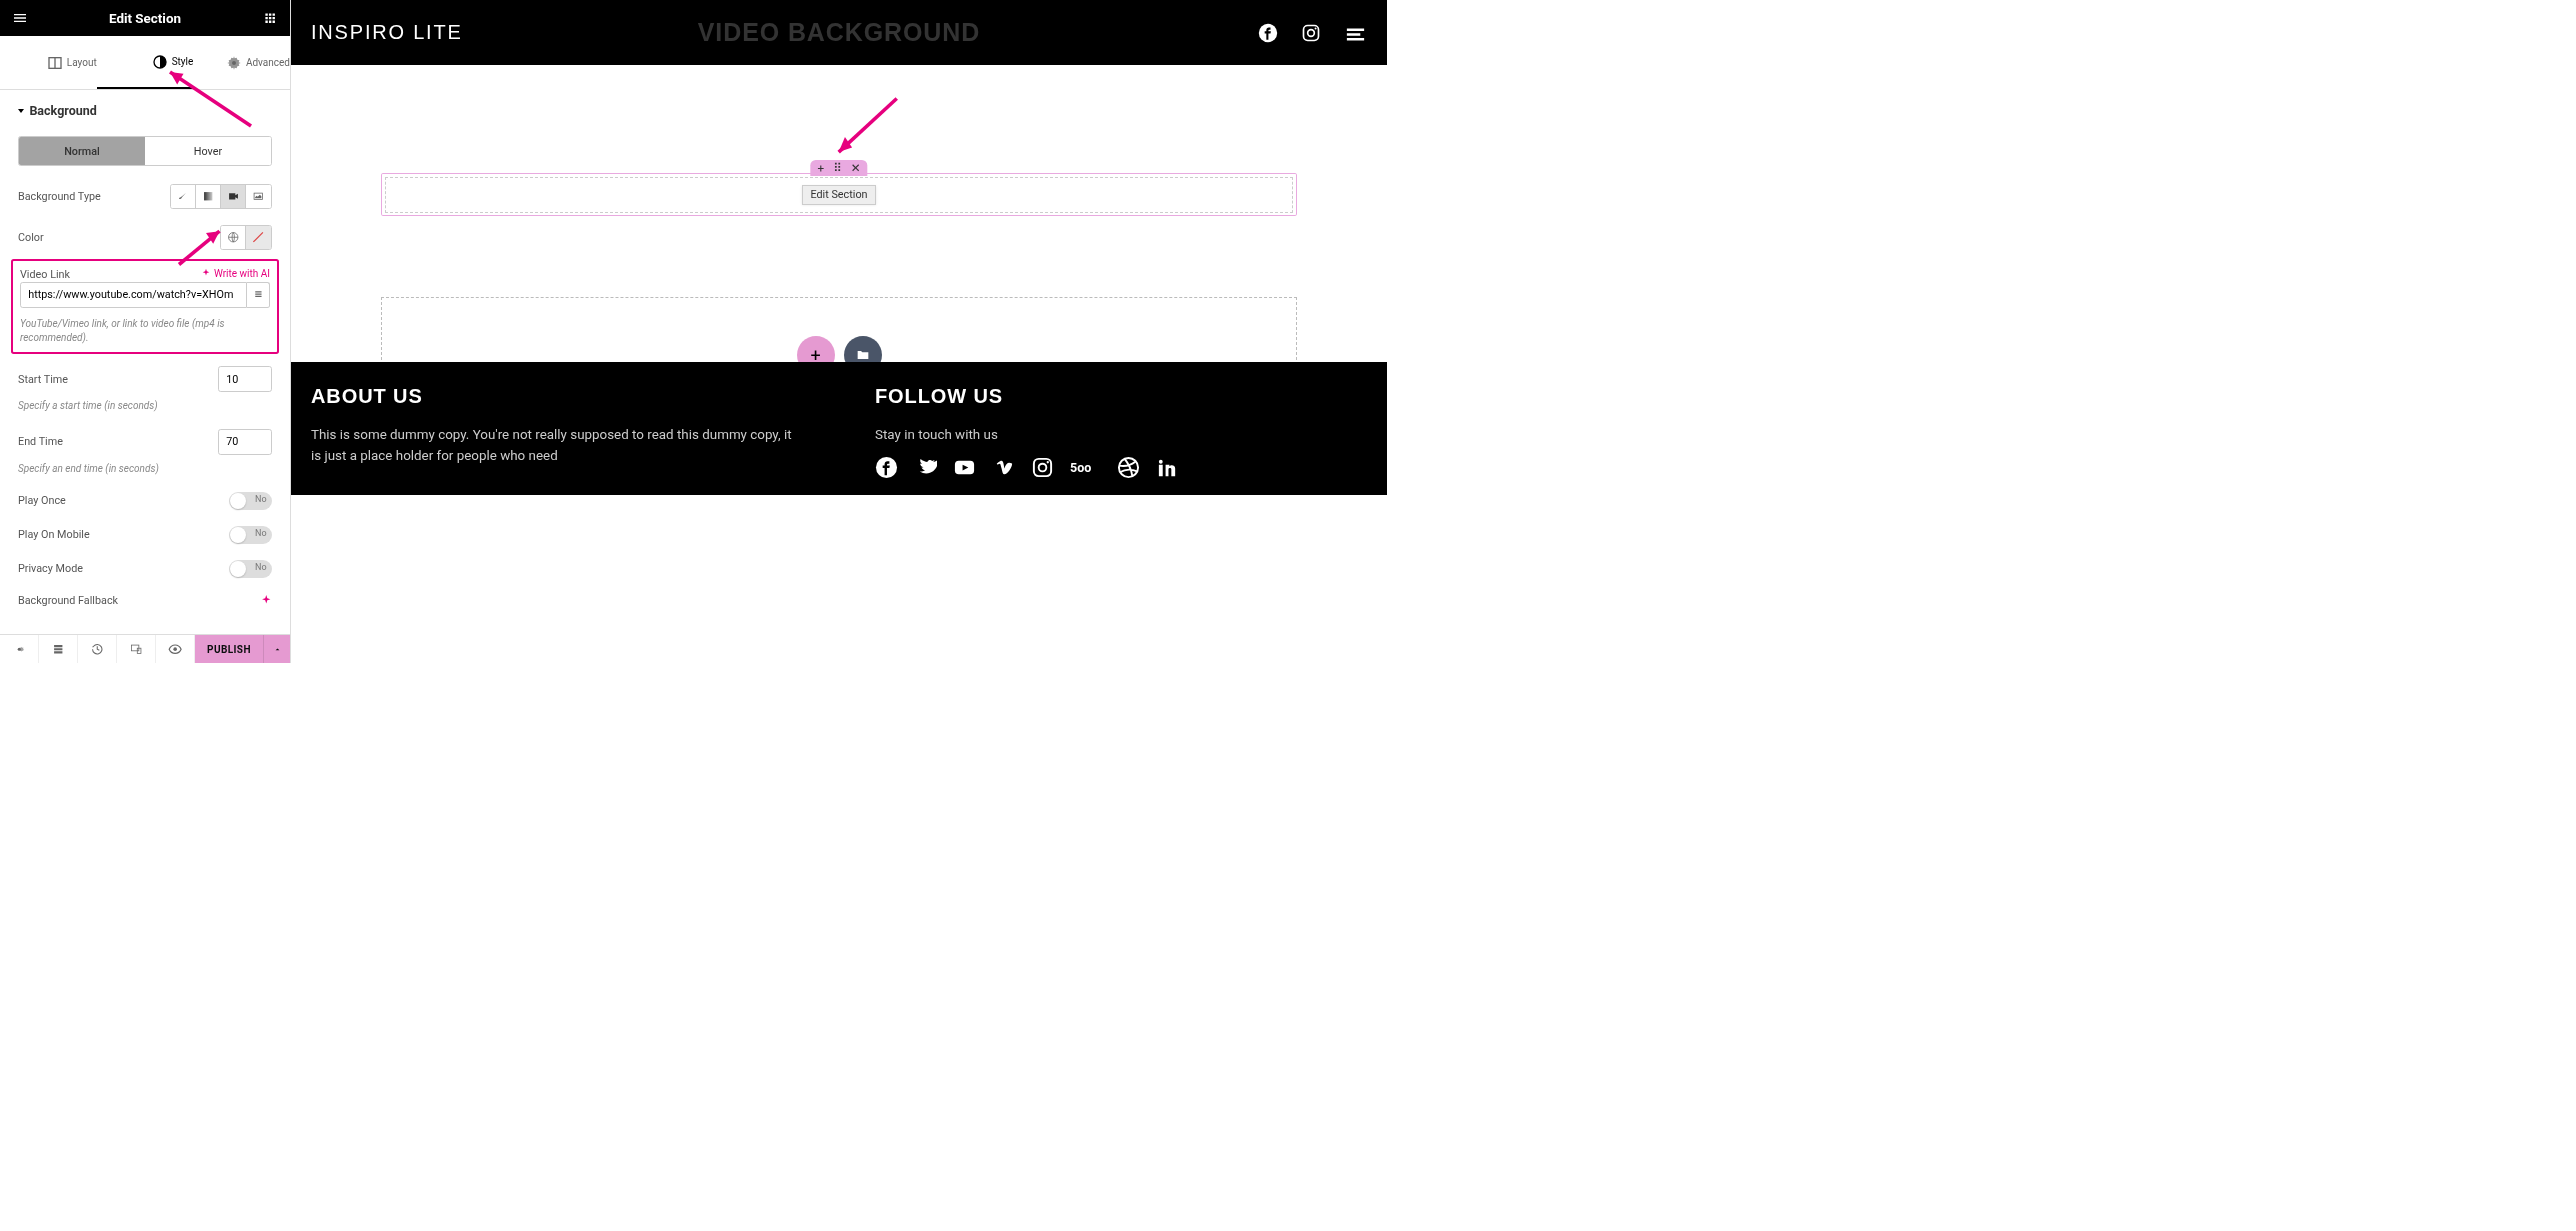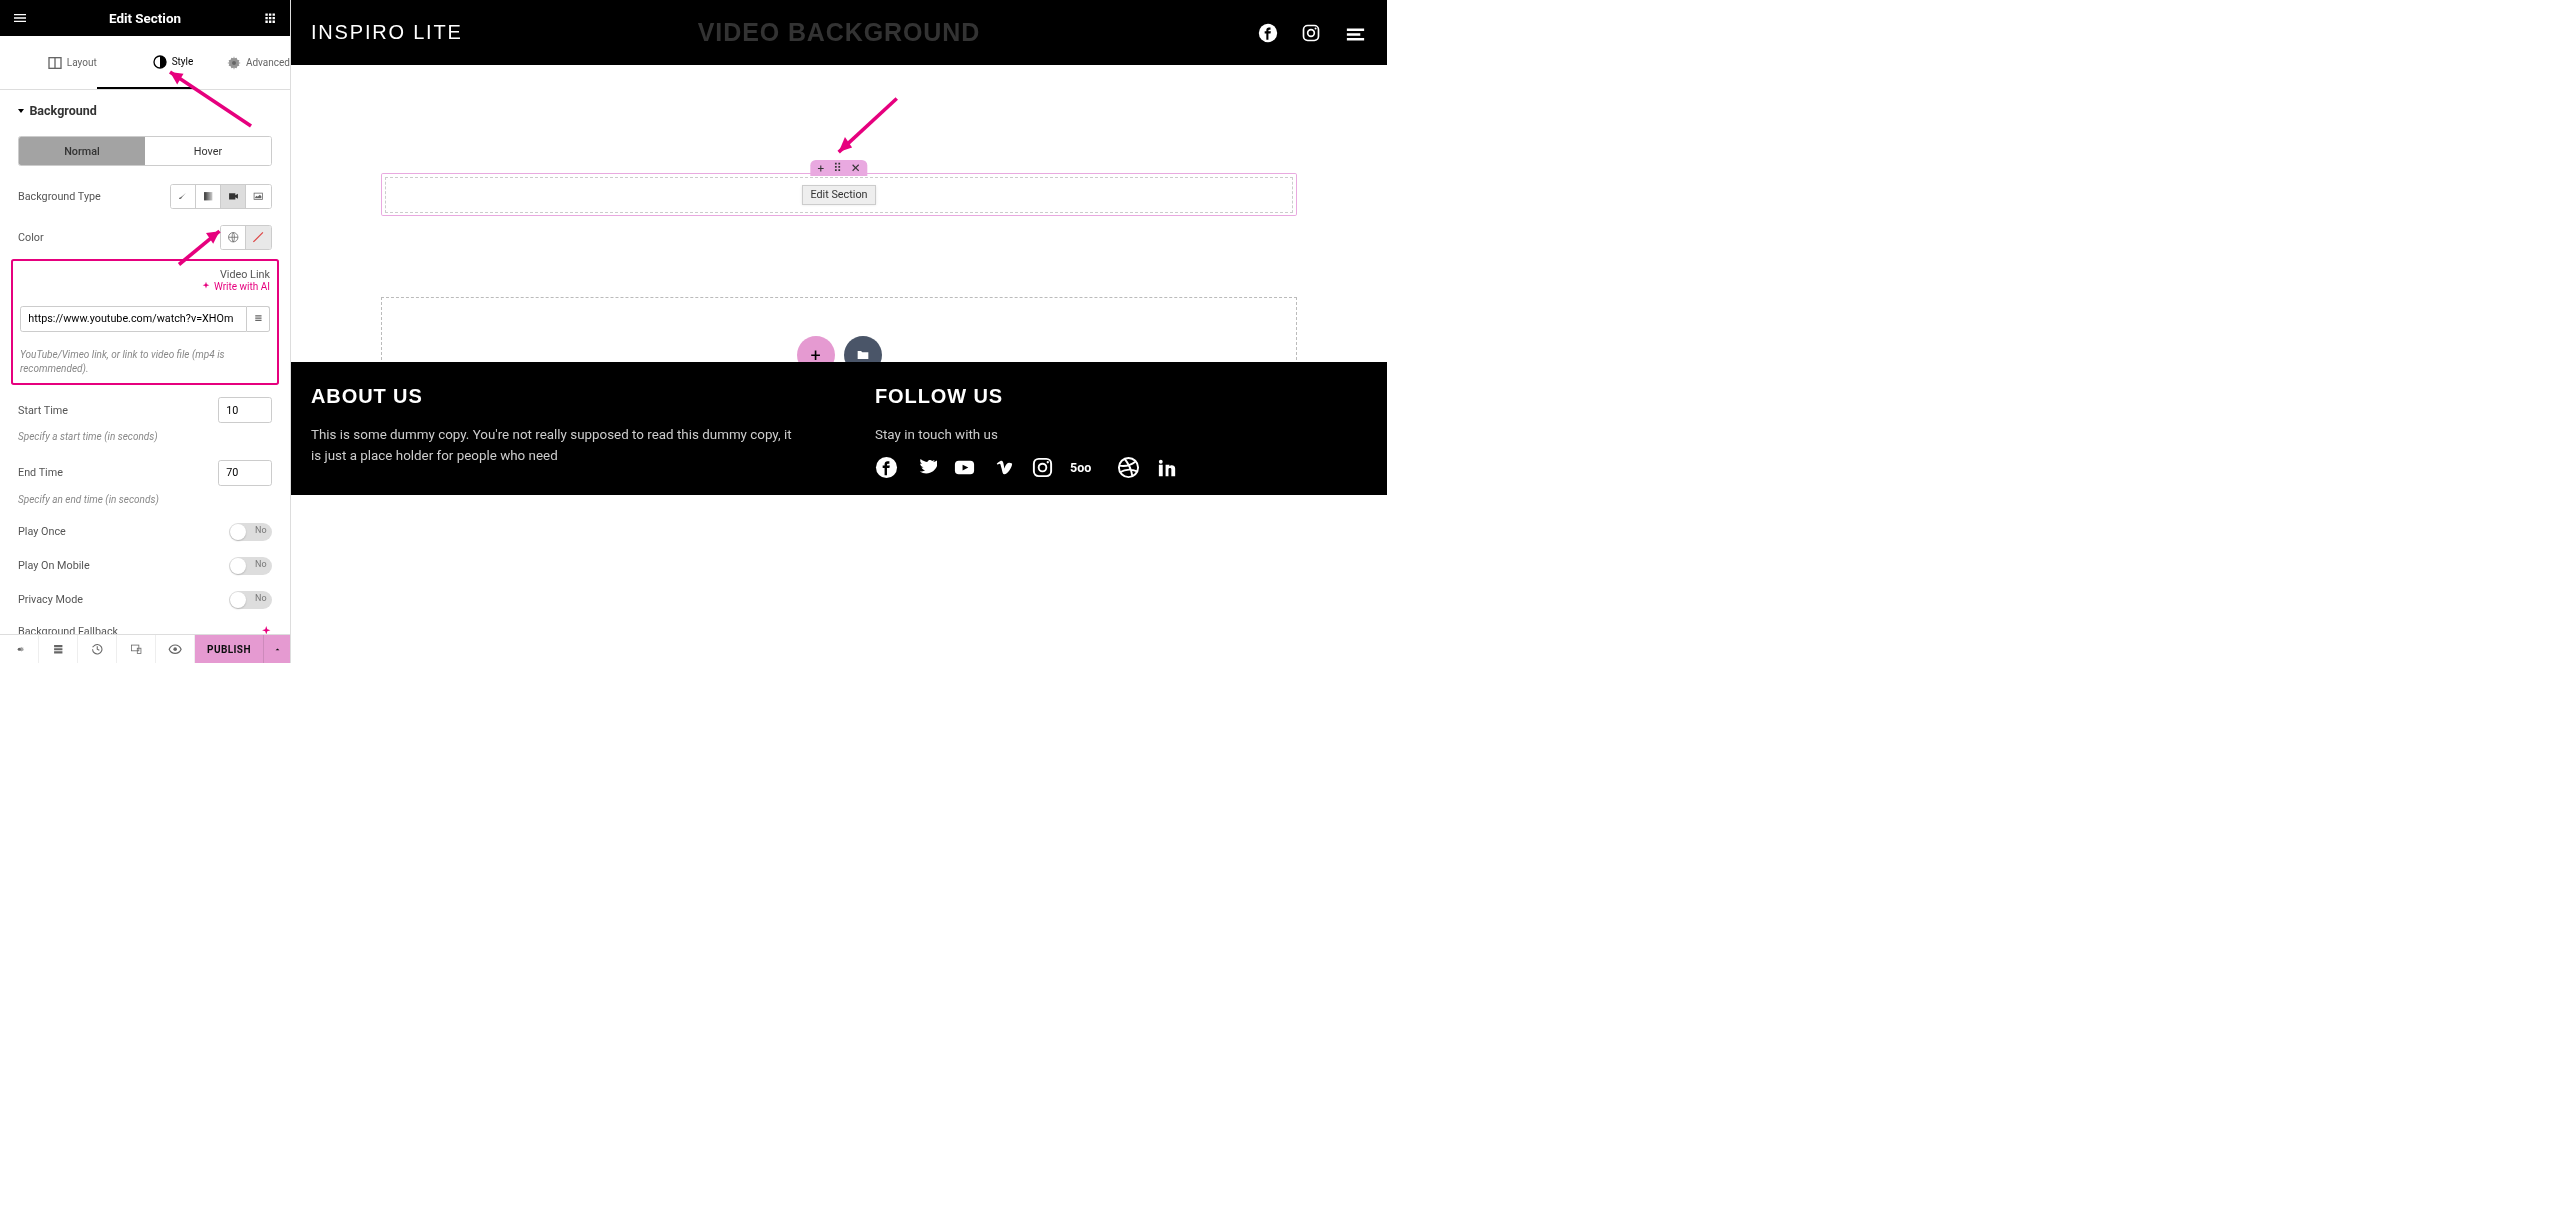--- a/index.html
+++ b/index.html
@@ -31,23 +31,23 @@
 .bg-type-btn { width: 25px; height: 23px; display: flex; align-items: center; justify-content: center; cursor: pointer; border-right: 0.9px solid #ccc; background: #fff; }
 .bg-type-btn:last-child { border-right: none; }
 .bg-type-btn.active { background: #ddd; }
 
 .color-group { display: flex; border: 0.9px solid #ccc; border-radius: 2.7px; overflow: hidden; }
 .color-btn { width: 25px; height: 23px; display: flex; align-items: center; justify-content: center; cursor: pointer; border-right: 0.9px solid #ccc; background: #fff; }
 .color-btn:last-child { border-right: none; background: #e8e8e8; }
 
 .highlight-box { border: 2.7px solid #e6007e; border-radius: 2.7px; padding: 7.2px; margin: -7.2px -7.2px 12.5px -7.2px; }
 
-.video-link-row { display: flex; justify-content: space-between; align-items: flex-end; margin-bottom: 14px; flex-direction: column; }
+.video-link-row { display: flex; justify-content: space-between; align-items: flex-start; margin-bottom: 1px; }
 .write-ai { color: #e6007e; font-size: 10px; cursor: pointer; display: flex; align-items: center; gap: 2.7px; }
-.input-group { display: flex; margin-bottom: 16px; }
+.input-group { display: flex; margin-bottom: 9px; }
 .text-input { flex: 1; border: 0.9px solid #ccc; border-radius: 2.7px 0 0 2.7px; padding: 5.4px 7.2px; font-size: 10.8px; min-width: 0; }
 .input-addon { width: 23px; border: 0.9px solid #ccc; border-left: none; border-radius: 0 2.7px 2.7px 0; display: flex; align-items: center; justify-content: center; cursor: pointer; background: #fff; }
 .help-text { font-size: 10px; color: #888; font-style: italic; line-height: 1.4; }
 
 .num-input { width: 54px; border: 0.9px solid #ccc; border-radius: 2.7px; padding: 5.4px 7.2px; font-size: 10.8px; text-align: left; }
 
 .toggle { width: 43px; height: 18px; background: #ddd; border-radius: 9px; position: relative; cursor: pointer; }
 .toggle-handle { width: 16px; height: 16px; background: #fff; border-radius: 50%; position: absolute; top: 0.9px; left: 0.9px; box-shadow: 0 0.9px 1.8px rgba(0,0,0,0.2); }
 .toggle-label { position: absolute; right: 5.4px; top: 2.7px; font-size: 9px; color: #777; }
 

